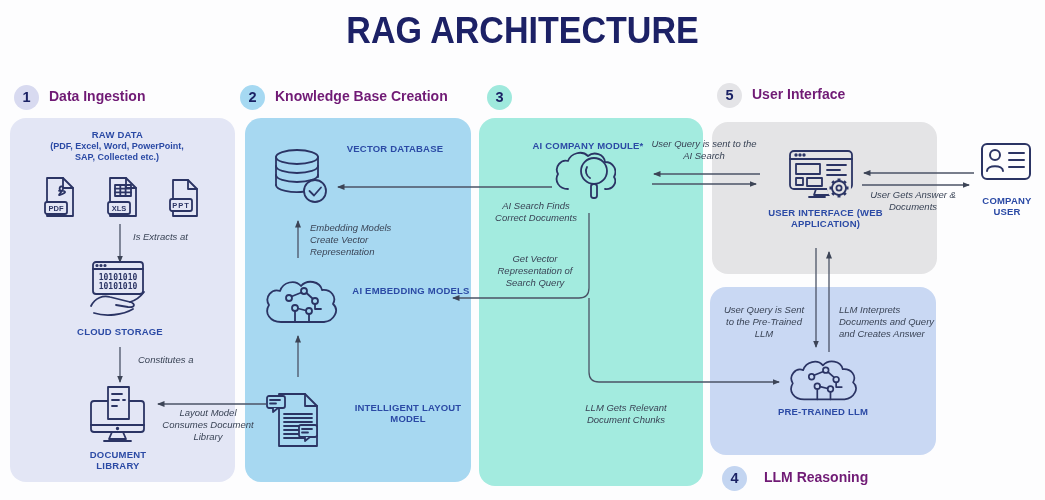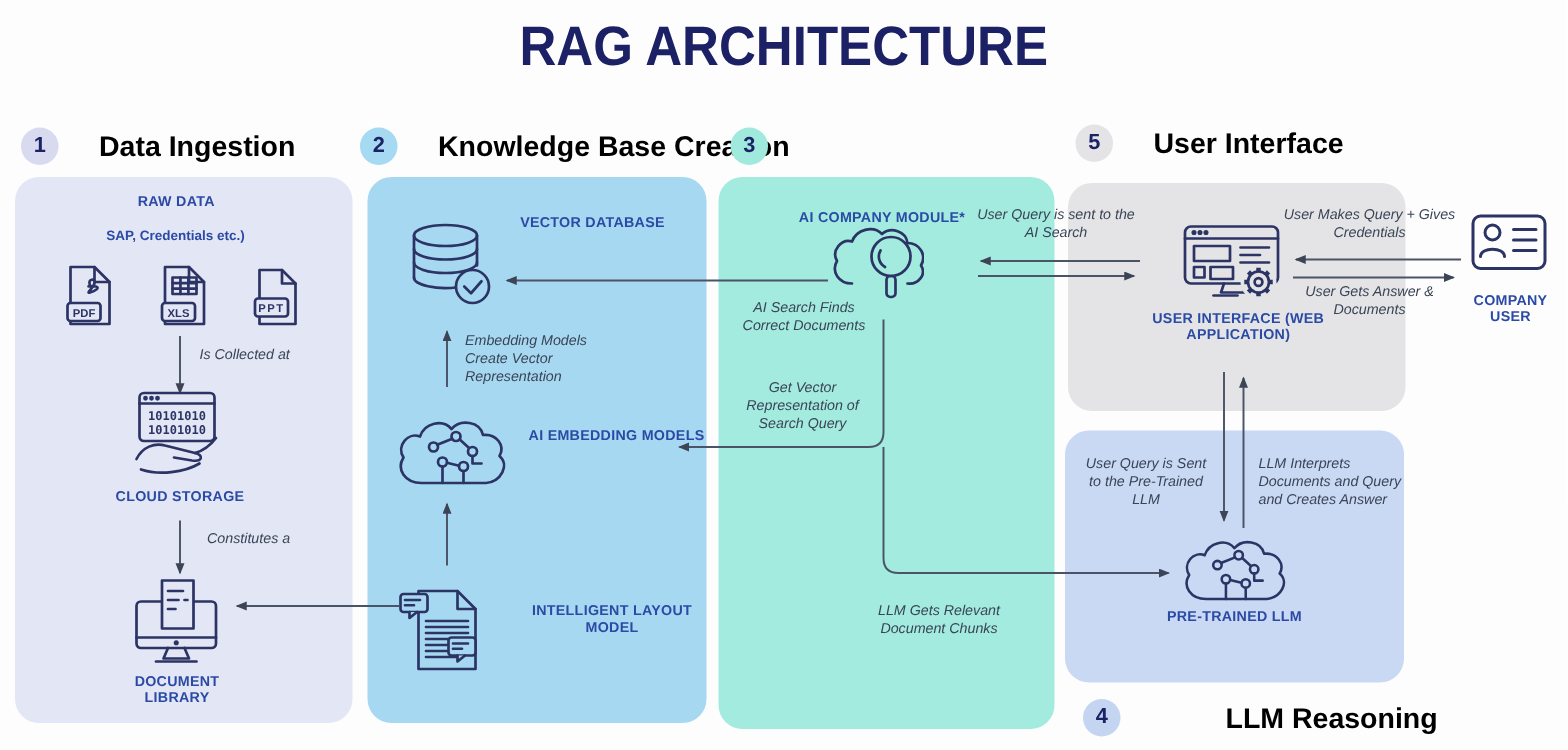--- a/index.html
+++ b/index.html
@@ -10,21 +10,21 @@
   .p1{left:10px;top:118px;width:225px;height:364px;background:#e3e6f5;}
   .p2{left:245px;top:118px;width:226px;height:364px;background:#a7d8f1;}
   .p3{left:479px;top:118px;width:224px;height:368px;background:#a3ebdf;}
   .p5{left:712px;top:122px;width:225px;height:152px;background:#e4e4e6;}
   .p4{left:710px;top:287px;width:226px;height:168px;background:#c9d8f3;}
   .title{position:absolute;left:0;right:0;top:10px;text-align:center;}
   .title span{display:inline-block;font-size:37px;font-weight:bold;letter-spacing:0px;
               color:#1c2166;transform:scaleX(.92);}
   .badge{position:absolute;width:25px;height:25px;border-radius:50%;text-align:center;
          line-height:25px;font-size:14.5px;font-weight:bold;color:#1b2265;}
-  .hdr{position:absolute;font-size:19px;font-weight:bold;color:#000000;margin-left:17px;}
+  .hdr{position:absolute;font-size:14px;font-weight:bold;color:#701a75;}
   .cap{position:absolute;font-size:9.5px;font-weight:bold;color:#2b4aa5;line-height:1.2;
        letter-spacing:.2px;}
   .sub{position:absolute;font-size:9px;font-weight:bold;color:#2b4aa5;line-height:1.25;}
   .it{position:absolute;font-size:9.5px;font-style:italic;color:#3a4456;line-height:1.25;}
   .c{text-align:center;}
   svg{display:block;}
   #connectors{position:absolute;left:0;top:0;z-index:2;}
   .panel{z-index:1;}
   .icon,.cap,.sub,.it,.hdr,.badge,.title{z-index:3;}
 </style>
@@ -38,21 +38,21 @@
   </div>
 
   <div class="badge" style="left:14px;top:85px;background:#d8daf0;">1</div>
   <div class="hdr" style="left:49px;top:88px;">Data Ingestion</div>
   <div class="badge" style="left:240px;top:85px;background:#a6d9f2;">2</div>
   <div class="hdr" style="left:275px;top:88px;">Knowledge Base Creation</div>
   <div class="badge" style="left:487px;top:85px;background:#9fe9dd;">3</div>
   <div class="badge" style="left:717px;top:83px;background:#e4e4e7;">5</div>
   <div class="hdr" style="left:752px;top:86px;">User Interface</div>
   <div class="badge" style="left:722px;top:466px;background:#c3d5f1;">4</div>
-  <div class="hdr" style="left:800px;top:469px;">LLM Reasoning</div>
+  <div class="hdr" style="left:764px;top:469px;">LLM Reasoning</div>
 
   <div class="panel p1"></div>
   <div class="panel p2"></div>
   <div class="panel p3"></div>
   <div class="panel p5"></div>
   <div class="panel p4"></div>
 
   <svg id="connectors" width="1045" height="500">
     <defs>
       <marker id="ah" markerWidth="9" markerHeight="8" refX="6.5" refY="3" orient="auto" markerUnits="userSpaceOnUse">
@@ -71,21 +71,22 @@
       <path d="M760,174 H654" marker-end="url(#ah)"></path>
       <path d="M652,184 H756" marker-end="url(#ah)"></path>
       <path d="M974,173 H864" marker-end="url(#ah)"></path>
       <path d="M862,185 H969" marker-end="url(#ah)"></path>
       <path d="M816,248 V347" marker-end="url(#ah)"></path>
       <path d="M829,352 V252" marker-end="url(#ah)"></path>
     </g>
   </svg>
 
   <div class="cap c" style="left:20px;top:129px;width:195px;">RAW DATA</div>
-  <div class="sub c" style="left:12px;top:152px;width:210px;">SAP, Credentials etc.)</div>
+  <div class="sub c" style="left:12px;top:141px;width:210px;">(PDF, Excel, Word, PowerPoint,</div>
+  <div class="sub c" style="left:12px;top:152px;width:210px;">SAP, Collected etc.)</div>
 
   <svg class="abs icon" style="left:43px;top:176px;" width="34" height="42" viewBox="0 0 34 42">
     <g stroke="#2b3464" stroke-width="1.8" fill="none" stroke-linejoin="round" stroke-linecap="round">
       <path d="M4,2 H20 L30,12 V40 H4 Z"></path>
         <path d="M20,2 V12 H30"></path>
       <path d="M17,14 c-2,-4 4,-5 3,-1 c-1,3 -6,7 -3,6 c3,-1 7,-3 4,-4 c-3,-1 -7,1 -4,-1"></path>
       <rect x="2" y="26" width="22" height="12" rx="2" fill="#e3e6f5"></rect>
     </g>
     <text x="13" y="35" text-anchor="middle" font-size="7.5" font-weight="bold" fill="#2b3464">PDF</text>
   </svg>
@@ -101,21 +102,21 @@
   </svg>
   <svg class="abs icon" style="left:168px;top:178px;" width="32" height="40" viewBox="0 0 32 40">
     <g stroke="#2b3464" stroke-width="1.8" fill="none" stroke-linejoin="round" stroke-linecap="round">
       <path d="M5,2 H20 L29,11 V38 H5 Z"></path>
         <path d="M20,2 V11 H29"></path>
       <rect x="2" y="21" width="22" height="12" rx="2" fill="#e3e6f5"></rect>
     </g>
     <text x="13" y="30" text-anchor="middle" font-size="7.5" font-weight="bold" letter-spacing="1" fill="#2b3464">PPT</text>
   </svg>
 
-  <div class="it" style="left:133px;top:231px;width:90px;">Is Collected at</div>
+  <div class="it" style="left:133px;top:231px;width:90px;">Is Extracts at</div>
 
   <svg class="abs icon" style="left:87px;top:260px;" width="62" height="60" viewBox="0 0 62 60">
     <g stroke="#2b3464" stroke-width="1.8" fill="none" stroke-linejoin="round" stroke-linecap="round">
       <rect x="6" y="2" width="50" height="32" rx="3"></rect>
         <path d="M6,9 H56"></path>
       <circle cx="10" cy="5.5" r=".7" fill="#2b3464"></circle>
         <circle cx="14" cy="5.5" r=".7" fill="#2b3464"></circle>
         <circle cx="18" cy="5.5" r=".7" fill="#2b3464"></circle>
       <path d="M4,46 C8,38 16,35 23,37 L43,42 C49,43.5 48,48 41,47 L29,45"></path>
       <path d="M43,42 C50,40 54,36 57,32"></path>
@@ -133,20 +134,21 @@
       <rect x="3" y="17" width="53" height="31" rx="3"></rect>
       <rect x="20" y="3" width="21" height="32" fill="#e3e6f5"></rect>
       <path d="M24,10 H34 M24,16 H31 M35,16 H37 M24,22 H29"></path>
       <path d="M3,41 H56"></path>
         <circle cx="29.5" cy="44.5" r=".8" fill="#2b3464"></circle>
       <path d="M24,48 L21,55 H38 L35,48"></path>
         <path d="M16,57 H43"></path>
     </g>
   </svg>
   <div class="cap c" style="left:77px;top:449px;width:82px;">DOCUMENT LIBRARY</div>
+  <div class="it c" style="left:162px;top:407px;width:92px;">Layout Model Consumes Document Library</div>
 
   <div class="cap c" style="left:330px;top:143px;width:130px;">VECTOR DATABASE</div>
   <svg class="abs icon" style="left:271px;top:148px;" width="60" height="58" viewBox="0 0 60 58">
     <g stroke="#2b3464" stroke-width="1.8" fill="none" stroke-linejoin="round" stroke-linecap="round">
       <ellipse cx="26" cy="9" rx="21" ry="7"></ellipse>
       <path d="M5,9 V37 M47,9 V29"></path>
       <path d="M5,18 A21,7 0 0 0 47,18"></path>
         <path d="M5,27 A21,7 0 0 0 47,27"></path>
       <path d="M5,37 A21,7 0 0 0 34,43.5"></path>
       <circle cx="44" cy="43" r="11" fill="#a7d8f1"></circle>
@@ -216,21 +218,20 @@
       <g stroke="#2b3464" fill="none">
         <circle cx="51" cy="40" r="7" stroke-width="1.8"></circle>
         <circle cx="51" cy="40" r="2.6" stroke-width="1.8"></circle>
         <g stroke-width="3" stroke-linecap="butt">
           <path d="M51,30.5 V33 M51,47 V49.5 M41.5,40 H44 M58,40 H60.5 M44.3,33.3 L46,35 M56,45 L57.7,46.7 M57.7,33.3 L56,35 M46,45 L44.3,46.7"></path>
         </g>
       </g>
     </g>
   </svg>
   <div class="cap c" style="left:753px;top:207px;width:145px;">USER INTERFACE (WEB APPLICATION)</div>
-  <div class="it c" style="left:854px;top:138px;width:118px;">User Makes Query + Gives Credentials</div>
   <div class="it c" style="left:854px;top:189px;width:118px;">User Gets Answer &amp; Documents</div>
 
   <svg class="abs icon" style="left:980px;top:140px;" width="52" height="46" viewBox="0 0 52 46">
     <g stroke="#2b3464" stroke-width="2" fill="none" stroke-linejoin="round" stroke-linecap="round">
       <rect x="2" y="4" width="48" height="35" rx="5"></rect>
       <circle cx="15" cy="15" r="5"></circle>
       <path d="M7,31 C7,24.5 23,24.5 23,31"></path>
       <path d="M29,13 H44 M29,20 H44 M29,27 H44"></path>
     </g>
   </svg>

